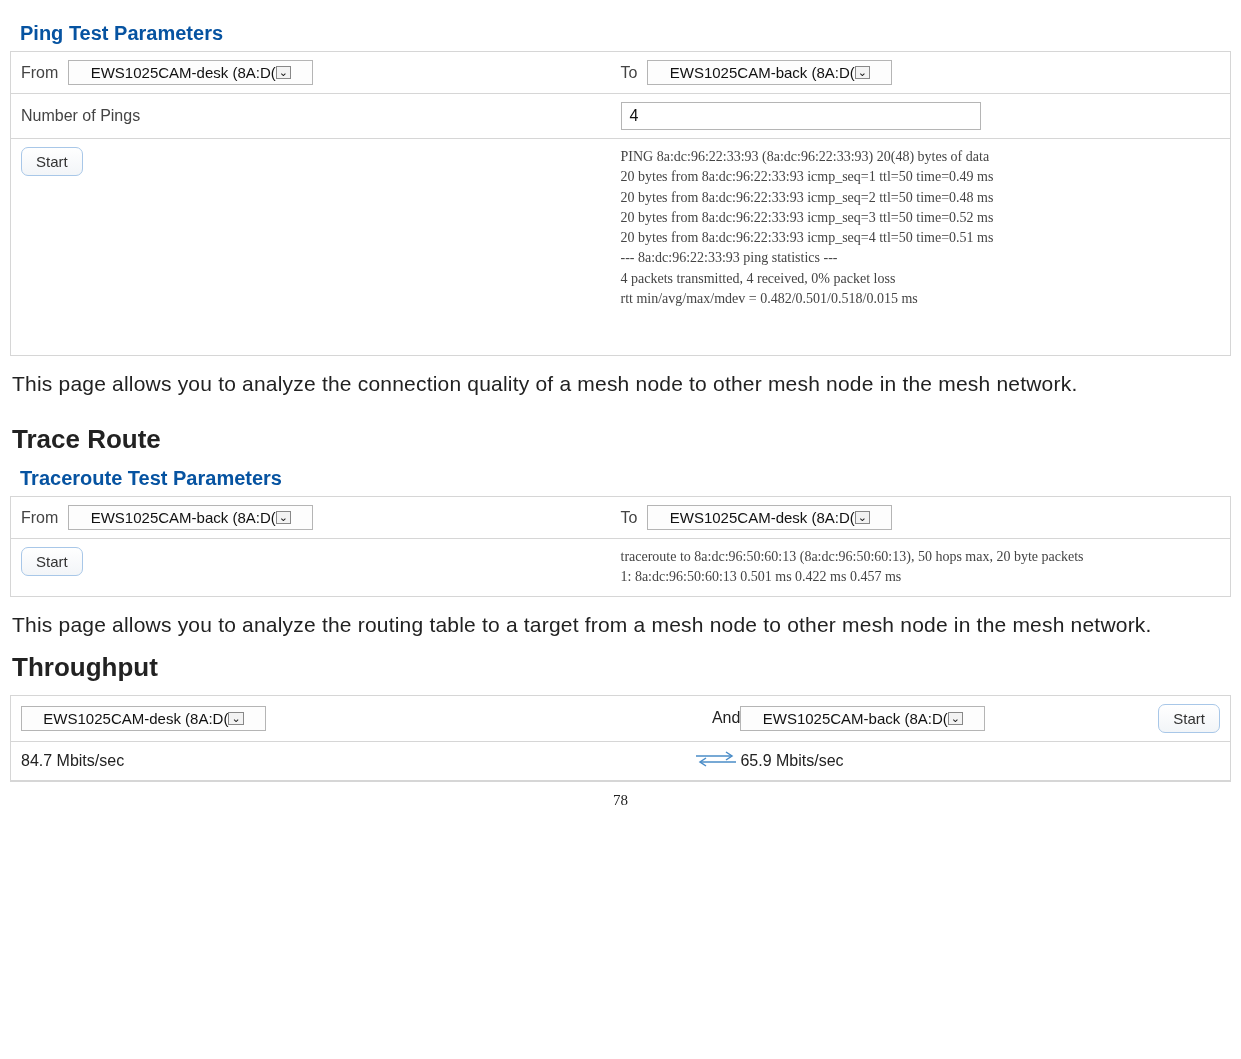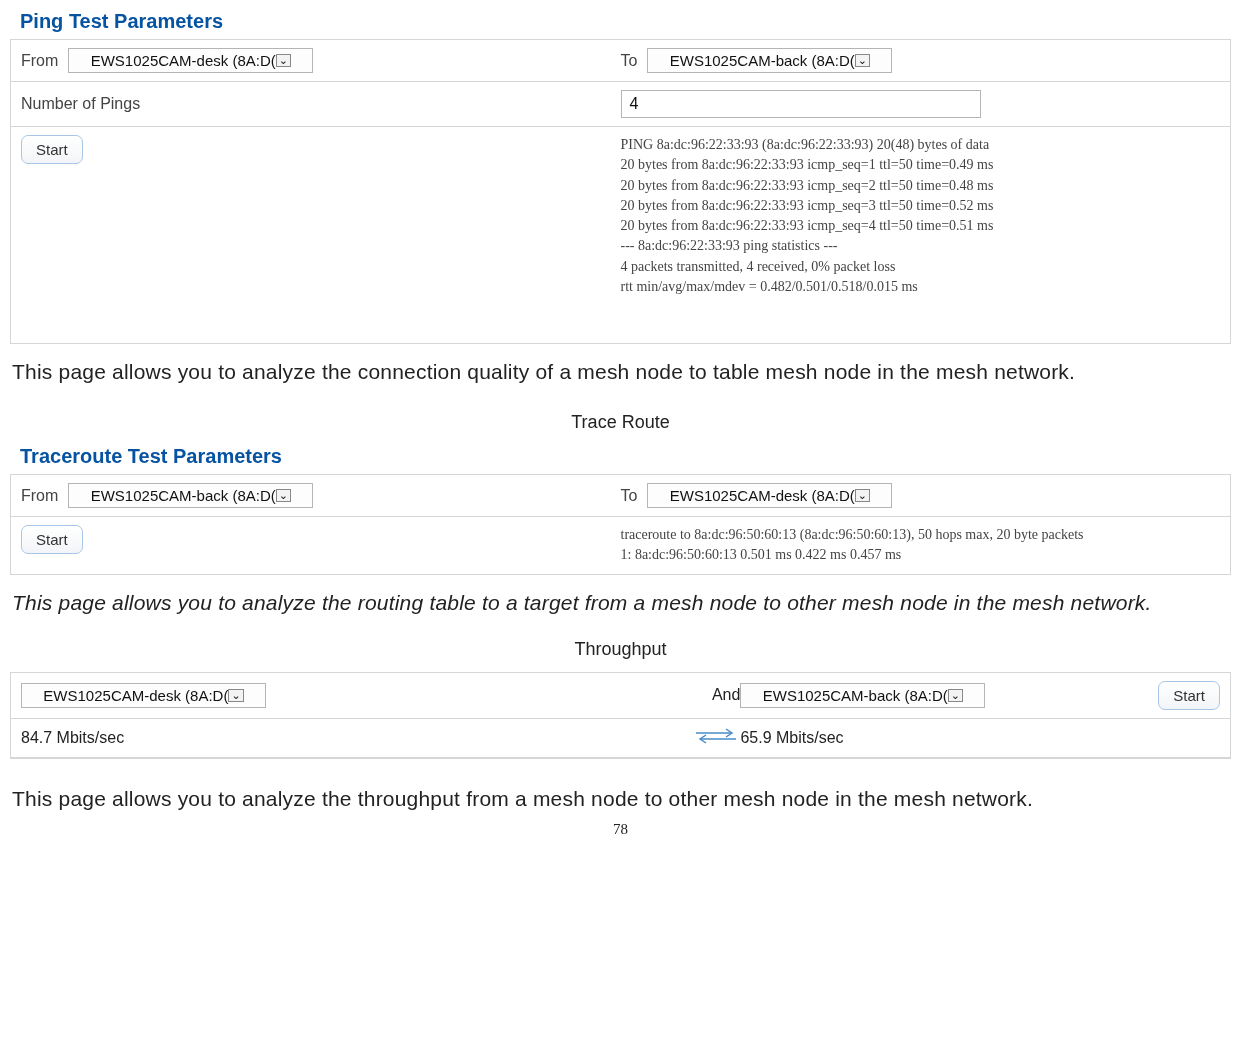--- a/index.html
+++ b/index.html
@@ -4,21 +4,21 @@
 <style>
   html, body {
     margin: 0;
     padding: 0;
     background: #fff;
     font-family: Arial, Helvetica, sans-serif;
     color: #222;
   }
   .page {
     width: 1241px;
-    padding: 4px 10px 10px 10px;
+    padding: 16px 10px 10px 10px;
     box-sizing: border-box;
     position: relative;
   }
   .blue-heading {
     color: #0653a1;
     font-weight: bold;
     font-size: 20px;
     padding: 6px 10px;
   }
   .panel {
@@ -90,24 +90,23 @@
     white-space: pre-line;
     font-family: Liberation Serif, serif;
   }
   .desc {
     font-size: 21px;
     color: #222;
     margin: 16px 2px 28px 2px;
     letter-spacing: 0.2px;
   }
   .sec-title {
-    font-size: 18px;
-    font-weight: normal;
+    font-size: 26px;
+    font-weight: bold;
     margin: 6px 2px 6px 2px;
-    text-align: center;
   }
   
   .tp-row {
     display: flex;
     align-items: center;
     padding: 8px 10px;
     border-bottom: 1px solid #d6d6d6;
     font-size: 16px;
   }
   .tp-col-a { width: 40%; }
@@ -169,21 +168,21 @@
 20 bytes from 8a:dc:96:22:33:93 icmp_seq=2 ttl=50 time=0.48 ms
 20 bytes from 8a:dc:96:22:33:93 icmp_seq=3 ttl=50 time=0.52 ms
 20 bytes from 8a:dc:96:22:33:93 icmp_seq=4 ttl=50 time=0.51 ms
 --- 8a:dc:96:22:33:93 ping statistics ---
 4 packets transmitted, 4 received, 0% packet loss
 rtt min/avg/max/mdev = 0.482/0.501/0.518/0.015 ms</div>
       </div>
     </div>
   </div>
 
-  <div class="desc">This page allows you to analyze the connection quality of a mesh node to table mesh node in the mesh network.</div>
+  <div class="desc">This page allows you to analyze the connection quality of a mesh node to other mesh node in the mesh network.</div>
 
   <div class="sec-title">Trace Route</div>
   <div class="blue-heading">Traceroute Test Parameters</div>
   <div class="panel">
     <div class="row">
       <div class="col-half">
         <span class="col-label">From</span>
         <span class="select-like">
           <span>EWS1025CAM-back (8A:D(</span>
           <span class="caret">⌄</span>
@@ -201,21 +200,21 @@
       <div class="col-half" style="align-items:flex-start;">
         <span class="btn">Start</span>
       </div>
       <div class="col-half" style="display:block;">
         <div class="trace-result" id="trace-result">traceroute to 8a:dc:96:50:60:13 (8a:dc:96:50:60:13), 50 hops max, 20 byte packets
  1: 8a:dc:96:50:60:13  0.501 ms  0.422 ms  0.457 ms</div>
       </div>
     </div>
   </div>
 
-  <div class="desc" style="margin-bottom:24px;font-style:italic;">This page allows you to analyze the routing table to a target from a mesh node to other mesh node in the mesh network.</div>
+  <div class="desc" style="margin-bottom:15px;">This page allows you to analyze the routing table to a target from a mesh node to other mesh node in the mesh network.</div>
 
   <div class="sec-title">Throughput</div>
   <div class="gap-small"></div>
   <div class="panel">
     <div class="tp-row">
       <div class="tp-col-a">
         <span class="select-like">
           <span>EWS1025CAM-desk (8A:D(</span>
           <span class="caret">⌄</span>
         </span>
@@ -247,16 +246,15 @@
           </svg>
         </span>
       </div>
       <div class="tp-col-c">
         <span>65.9 Mbits/sec</span>
       </div>
       <div class="tp-col-d"></div>
     </div>
   </div>
 
-  <div class="desc" style="margin-top:28px; margin-bottom:4px;">This page allows you to analyze the throughput from a mesh node to other mesh node in the mesh network.</div>
 
   <div class="page-number">78</div>
 </div>
 
 </body></html>

